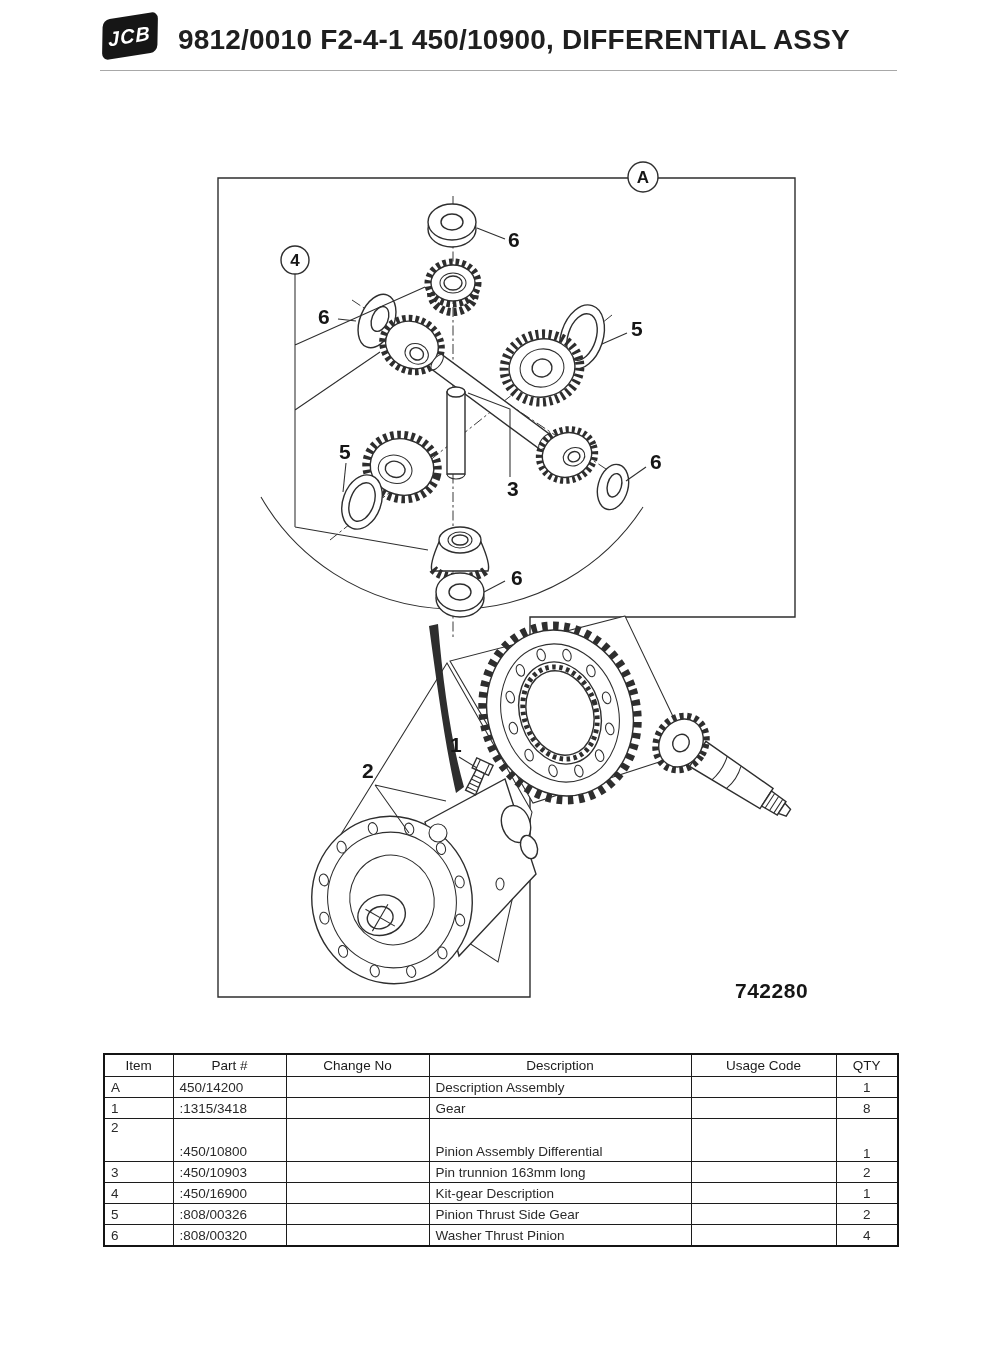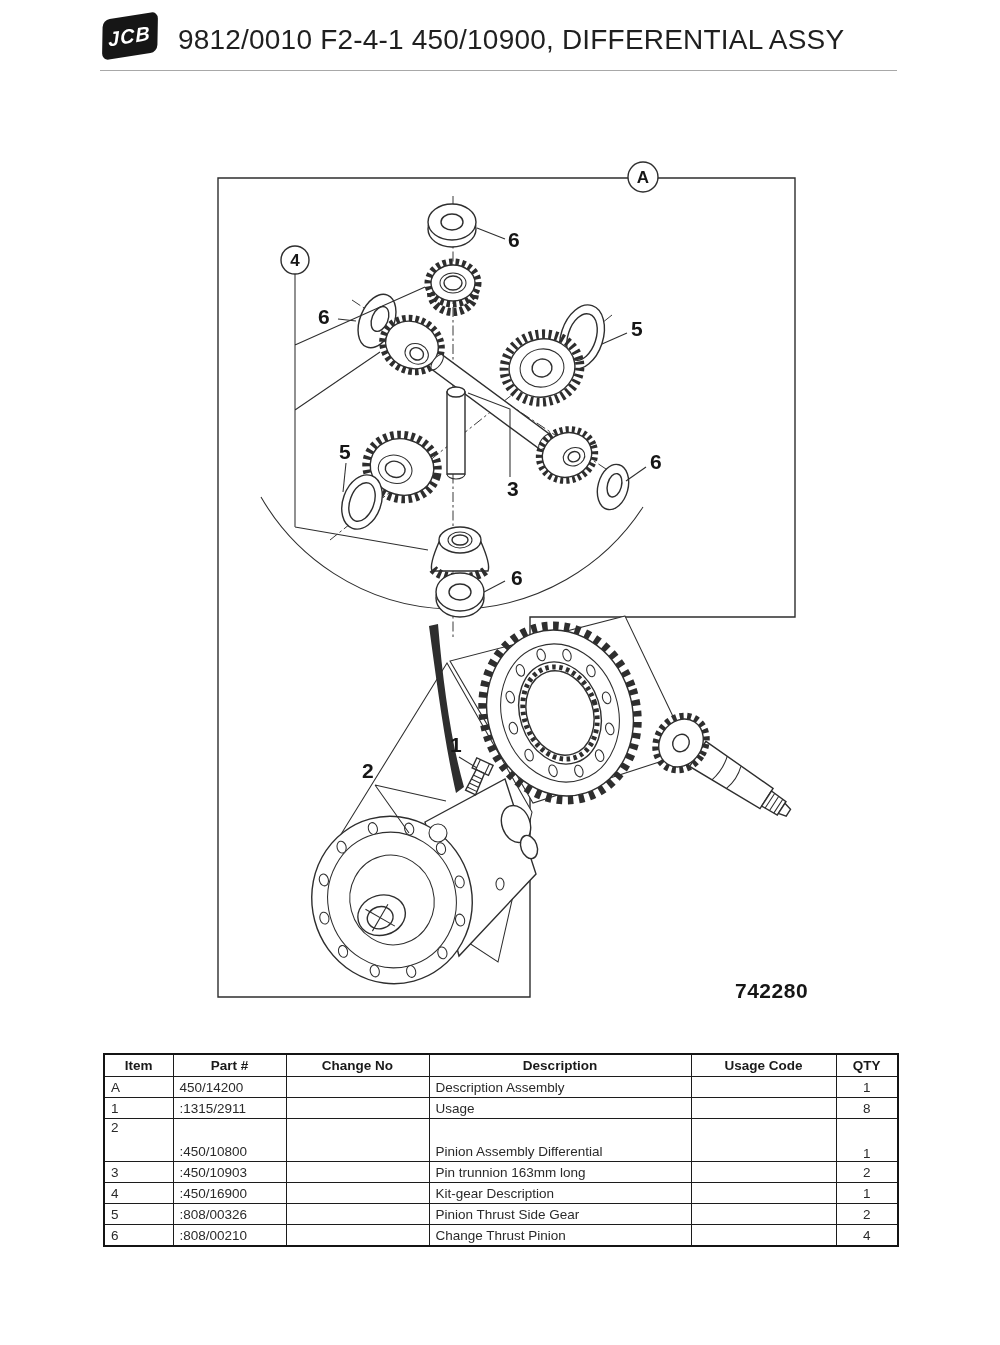--- a/index.html
+++ b/index.html
@@ -6,42 +6,42 @@
   .page{position:relative;width:1000px;height:1345px;background:#fff;
         font-family:"Liberation Sans",sans-serif;color:#1d1d1d;overflow:hidden;}
   
   .logo{position:absolute;left:102px;top:16px;width:56px;height:40px;
         background:#161616;border-radius:7px;
         transform:rotate(-9deg) skewX(-10deg);
         display:flex;align-items:center;justify-content:center;}
   .logo span{color:#fff;font-weight:bold;font-style:italic;font-size:20px;
         letter-spacing:1px;transform:skewX(4deg);
         text-shadow:0 0 1px #000;}
-  .title{position:absolute;left:178px;top:24px;font-size:28px;font-weight:400;
+  .title{position:absolute;left:178px;top:24px;font-size:28px;font-weight:700;
         color:#1f1f1f;letter-spacing:0.2px;white-space:nowrap;}
   .rule{position:absolute;left:100px;top:70px;width:797px;height:0;
         border-top:1px solid #a8a8a8;}
   
   svg.fig{position:absolute;left:0;top:0;}
   svg .ln{fill:none;stroke:#2e2e2e;stroke-width:1.4;}
   svg .fw{fill:#fff;stroke:#2e2e2e;stroke-width:1.4;}
   svg .thin{stroke-width:1.05;}
   svg .teeth{fill:none;stroke:#2e2e2e;}
   svg .axis{fill:none;stroke:#3a3a3a;stroke-width:1;stroke-dasharray:10 3 2.5 3;}
   svg text{font-family:"Liberation Sans",sans-serif;fill:#161616;}
   svg .num{font-size:21px;font-weight:700;}
   svg .bal{font-size:17px;font-weight:700;text-anchor:middle;}
   svg .fignum{font-size:21px;font-weight:700;letter-spacing:0.5px;}
   
   table.parts{position:absolute;left:103px;top:1053px;width:794px;
         border-collapse:collapse;table-layout:fixed;
         border:2px solid #141414;font-size:13.5px;color:#2a2a2a;}
   table.parts th,table.parts td{border:1px solid #1c1c1c;padding:0 0 0 6px;
         overflow:hidden;white-space:nowrap;}
-  table.parts th{font-weight:700;text-align:center;height:21px;padding:0;color:#1a1a1a;}
+  table.parts th{font-weight:400;text-align:center;height:21px;padding:0;color:#1a1a1a;}
   table.parts td{height:20px;vertical-align:middle;}
   table.parts td.qty{text-align:center;padding:0;}
   tr.tall td{height:39px;vertical-align:bottom;padding-bottom:2px;}
   tr.tall td.item{vertical-align:top;padding-top:1px;}
 </style>
 </head>
 <body>
 
 <div class="page">
 
@@ -284,23 +284,23 @@
       <tr>
         <td class="item">A</td>
         <td>450/14200</td>
         <td></td>
         <td>Description Assembly</td>
         <td></td>
         <td class="qty">1</td>
       </tr>
       <tr>
         <td class="item">1</td>
-        <td>:1315/2911</td>
-        <td></td>
-        <td>Usage</td>
+        <td>:1315/3418</td>
+        <td></td>
+        <td>Gear</td>
         <td></td>
         <td class="qty">8</td>
       </tr>
       <tr class="tall">
         <td class="item">2</td>
         <td>:450/10800</td>
         <td></td>
         <td>Pinion Assembly Differential</td>
         <td></td>
         <td class="qty">1</td>
@@ -324,22 +324,22 @@
       <tr>
         <td class="item">5</td>
         <td>:808/00326</td>
         <td></td>
         <td>Pinion Thrust Side Gear</td>
         <td></td>
         <td class="qty">2</td>
       </tr>
       <tr>
         <td class="item">6</td>
-        <td>:808/00210</td>
-        <td></td>
-        <td>Change Thrust Pinion</td>
+        <td>:808/00320</td>
+        <td></td>
+        <td>Washer Thrust Pinion</td>
         <td></td>
         <td class="qty">4</td>
       </tr>
     </tbody>
   </table>
 
 </div>
 
 </body></html>

